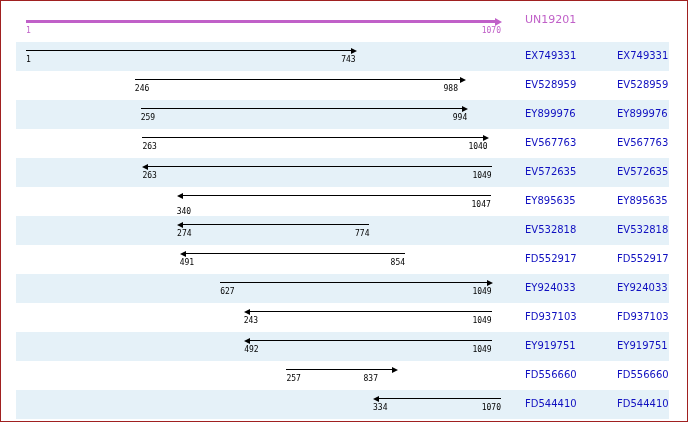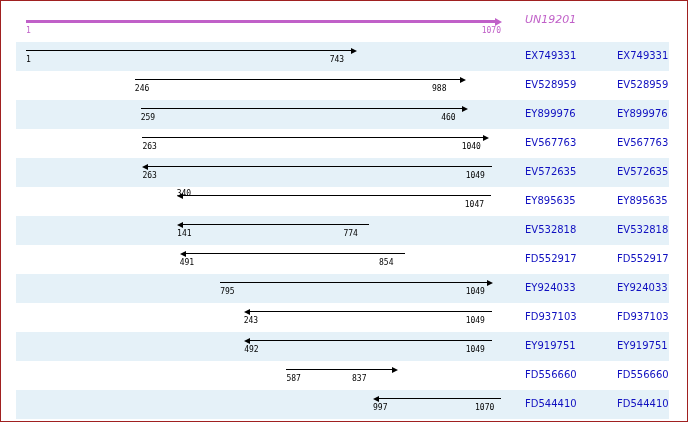--- a/index.html
+++ b/index.html
@@ -63,118 +63,118 @@
     border-bottom:3px solid transparent;
   }
   .arrowhead.fwd{border-left:6px solid #000000;}
   .arrowhead.rev{border-right:6px solid #000000;}
   .coord{
     position:absolute;
     font-size:8px;color:#000000;
     font-family:"DejaVu Sans Mono","Liberation Mono",monospace;
     white-space:nowrap;
   }
-  .coord.end{}
+  .coord.end{text-align:right;}
   .acc{
     position:absolute;
     font-size:10px;color:#1010c0;
     font-family:"DejaVu Sans","Liberation Sans",sans-serif;
     white-space:nowrap;
     letter-spacing:0px;
   }
 </style>
 </head>
 <body>
 
 <div id="frame">
   <div id="canvas">
       <div class="refline" style="left: 25px; top: 19px; width: 469px;"></div>
       <div class="refhead fwd" style="left: 494px; top: 17px;"></div>
       <div class="reflabelnum" style="left: 25px; top: 25px;">1</div>
       <div class="reflabelnum" style="left: 476px; top: 25px; width: 24px; text-align: right;">1070</div>
-      <div class="refname" style="left: 524px; top: 12px; font-style: italic;">UN19201</div>
+      <div class="refname" style="left: 524px; top: 12px;">UN19201</div>
       <div class="band" style="top: 41px;"></div>
       <div class="hitline" style="top: 49px; left: 25px; width: 324.701px;"></div>
       <div class="arrowhead fwd" style="top: 47px; left: 349.701px;"></div>
       <div class="coord" style="left: 25px; top: 54px;">1</div>
       <div class="coord end" style="left: 328.701px; top: 54px; width: 26px;">743</div>
       <div class="acc" style="left: 524px; top: 49px;">EX749331</div>
       <div class="acc" style="left: 616px; top: 49px;">EX749331</div>
       <div class="hitline" style="top: 78px; left: 133.863px; width: 324.701px;"></div>
       <div class="arrowhead fwd" style="top: 76px; left: 458.564px;"></div>
       <div class="coord" style="left: 133.863px; top: 83px;">246</div>
       <div class="coord end" style="left: 431px; top: 83px; width: 26px;">988</div>
       <div class="acc" style="left: 524px; top: 78px;">EV528959</div>
       <div class="acc" style="left: 616px; top: 78px;">EV528959</div>
       <div class="band" style="top: 99px;"></div>
       <div class="hitline" style="top: 107px; left: 139.64px; width: 321.59px;"></div>
       <div class="arrowhead fwd" style="top: 105px; left: 461.23px;"></div>
       <div class="coord" style="left: 139.64px; top: 112px;">259</div>
-      <div class="coord end" style="left: 440.23px; top: 112px; width: 26px;">460</div>
+      <div class="coord end" style="left: 440.23px; top: 112px; width: 26px;">994</div>
       <div class="acc" style="left: 524px; top: 107px;">EY899976</div>
       <div class="acc" style="left: 616px; top: 107px;">EY899976</div>
       <div class="hitline" style="top: 136px; left: 141.417px; width: 340.253px;"></div>
       <div class="arrowhead fwd" style="top: 134px; left: 481.67px;"></div>
       <div class="coord" style="left: 141.417px; top: 141px;">263</div>
       <div class="coord end" style="left: 460.67px; top: 141px; width: 26px;">1040</div>
       <div class="acc" style="left: 524px; top: 136px;">EV567763</div>
       <div class="acc" style="left: 616px; top: 136px;">EV567763</div>
       <div class="band" style="top: 157px;"></div>
       <div class="hitline" style="top: 165px; left: 146.417px; width: 344.252px;"></div>
       <div class="arrowhead rev" style="top: 163px; left: 141.417px;"></div>
       <div class="coord" style="left: 141.417px; top: 170px;">263</div>
       <div class="coord end" style="left: 464.669px; top: 170px; width: 26px;">1049</div>
       <div class="acc" style="left: 524px; top: 165px;">EV572635</div>
       <div class="acc" style="left: 616px; top: 165px;">EV572635</div>
       <div class="hitline" style="top: 194px; left: 180.631px; width: 309.149px;"></div>
       <div class="arrowhead rev" style="top: 192px; left: 175.631px;"></div>
-      <div class="coord" style="left: 175.631px; top: 188px; text-align: right;">340</div>
+      <div class="coord" style="left: 175.631px; top: 206px; text-align: right;">340</div>
       <div class="coord end" style="left: 463.78px; top: 199px; width: 26px;">1047</div>
       <div class="acc" style="left: 524px; top: 194px;">EY895635</div>
       <div class="acc" style="left: 616px; top: 194px;">EY895635</div>
       <div class="band" style="top: 215px;"></div>
       <div class="hitline" style="top: 223px; left: 181.076px; width: 187.399px;"></div>
       <div class="arrowhead rev" style="top: 221px; left: 176.076px;"></div>
-      <div class="coord" style="left: 176.076px; top: 228px;">141</div>
+      <div class="coord" style="left: 176.076px; top: 228px;">274</div>
       <div class="coord end" style="left: 342.475px; top: 228px; width: 26px;">774</div>
       <div class="acc" style="left: 524px; top: 223px;">EV532818</div>
       <div class="acc" style="left: 616px; top: 223px;">EV532818</div>
       <div class="hitline" style="top: 252px; left: 183.742px; width: 220.281px;"></div>
       <div class="arrowhead rev" style="top: 250px; left: 178.742px;"></div>
       <div class="coord" style="left: 178.742px; top: 257px;">491</div>
       <div class="coord end" style="left: 378.022px; top: 257px; width: 26px;">854</div>
       <div class="acc" style="left: 524px; top: 252px;">FD552917</div>
       <div class="acc" style="left: 616px; top: 252px;">FD552917</div>
       <div class="band" style="top: 273px;"></div>
       <div class="hitline" style="top: 281px; left: 219.177px; width: 266.492px;"></div>
       <div class="arrowhead fwd" style="top: 279px; left: 485.669px;"></div>
-      <div class="coord" style="left: 219.177px; top: 286px;">795</div>
+      <div class="coord" style="left: 219.177px; top: 286px;">627</div>
       <div class="coord end" style="left: 464.669px; top: 286px; width: 26px;">1049</div>
       <div class="acc" style="left: 524px; top: 281px;">EY924033</div>
       <div class="acc" style="left: 616px; top: 281px;">EY924033</div>
       <div class="hitline" style="top: 310px; left: 247.727px; width: 242.942px;"></div>
       <div class="arrowhead rev" style="top: 308px; left: 242.727px;"></div>
       <div class="coord" style="left: 242.727px; top: 315px;">243</div>
       <div class="coord end" style="left: 464.669px; top: 315px; width: 26px;">1049</div>
       <div class="acc" style="left: 524px; top: 310px;">FD937103</div>
       <div class="acc" style="left: 616px; top: 310px;">FD937103</div>
       <div class="band" style="top: 331px;"></div>
       <div class="hitline" style="top: 339px; left: 248.171px; width: 242.498px;"></div>
       <div class="arrowhead rev" style="top: 337px; left: 243.171px;"></div>
       <div class="coord" style="left: 243.171px; top: 344px;">492</div>
       <div class="coord end" style="left: 464.669px; top: 344px; width: 26px;">1049</div>
       <div class="acc" style="left: 524px; top: 339px;">EY919751</div>
       <div class="acc" style="left: 616px; top: 339px;">EY919751</div>
       <div class="hitline" style="top: 368px; left: 285.384px; width: 106.085px;"></div>
       <div class="arrowhead fwd" style="top: 366px; left: 391.469px;"></div>
-      <div class="coord" style="left: 285.384px; top: 373px;">587</div>
+      <div class="coord" style="left: 285.384px; top: 373px;">257</div>
       <div class="coord end" style="left: 351px; top: 373px; width: 26px;">837</div>
       <div class="acc" style="left: 524px; top: 368px;">FD556660</div>
       <div class="acc" style="left: 616px; top: 368px;">FD556660</div>
       <div class="band" style="top: 389px;"></div>
       <div class="hitline" style="top: 397px; left: 377.03px; width: 122.97px;"></div>
       <div class="arrowhead rev" style="top: 395px; left: 372.03px;"></div>
-      <div class="coord" style="left: 372.03px; top: 402px;">997</div>
+      <div class="coord" style="left: 372.03px; top: 402px;">334</div>
       <div class="coord end" style="left: 474px; top: 402px; width: 26px;">1070</div>
       <div class="acc" style="left: 524px; top: 397px;">FD544410</div>
       <div class="acc" style="left: 616px; top: 397px;">FD544410</div>
     </div>
 </div>
 
 </body></html>

